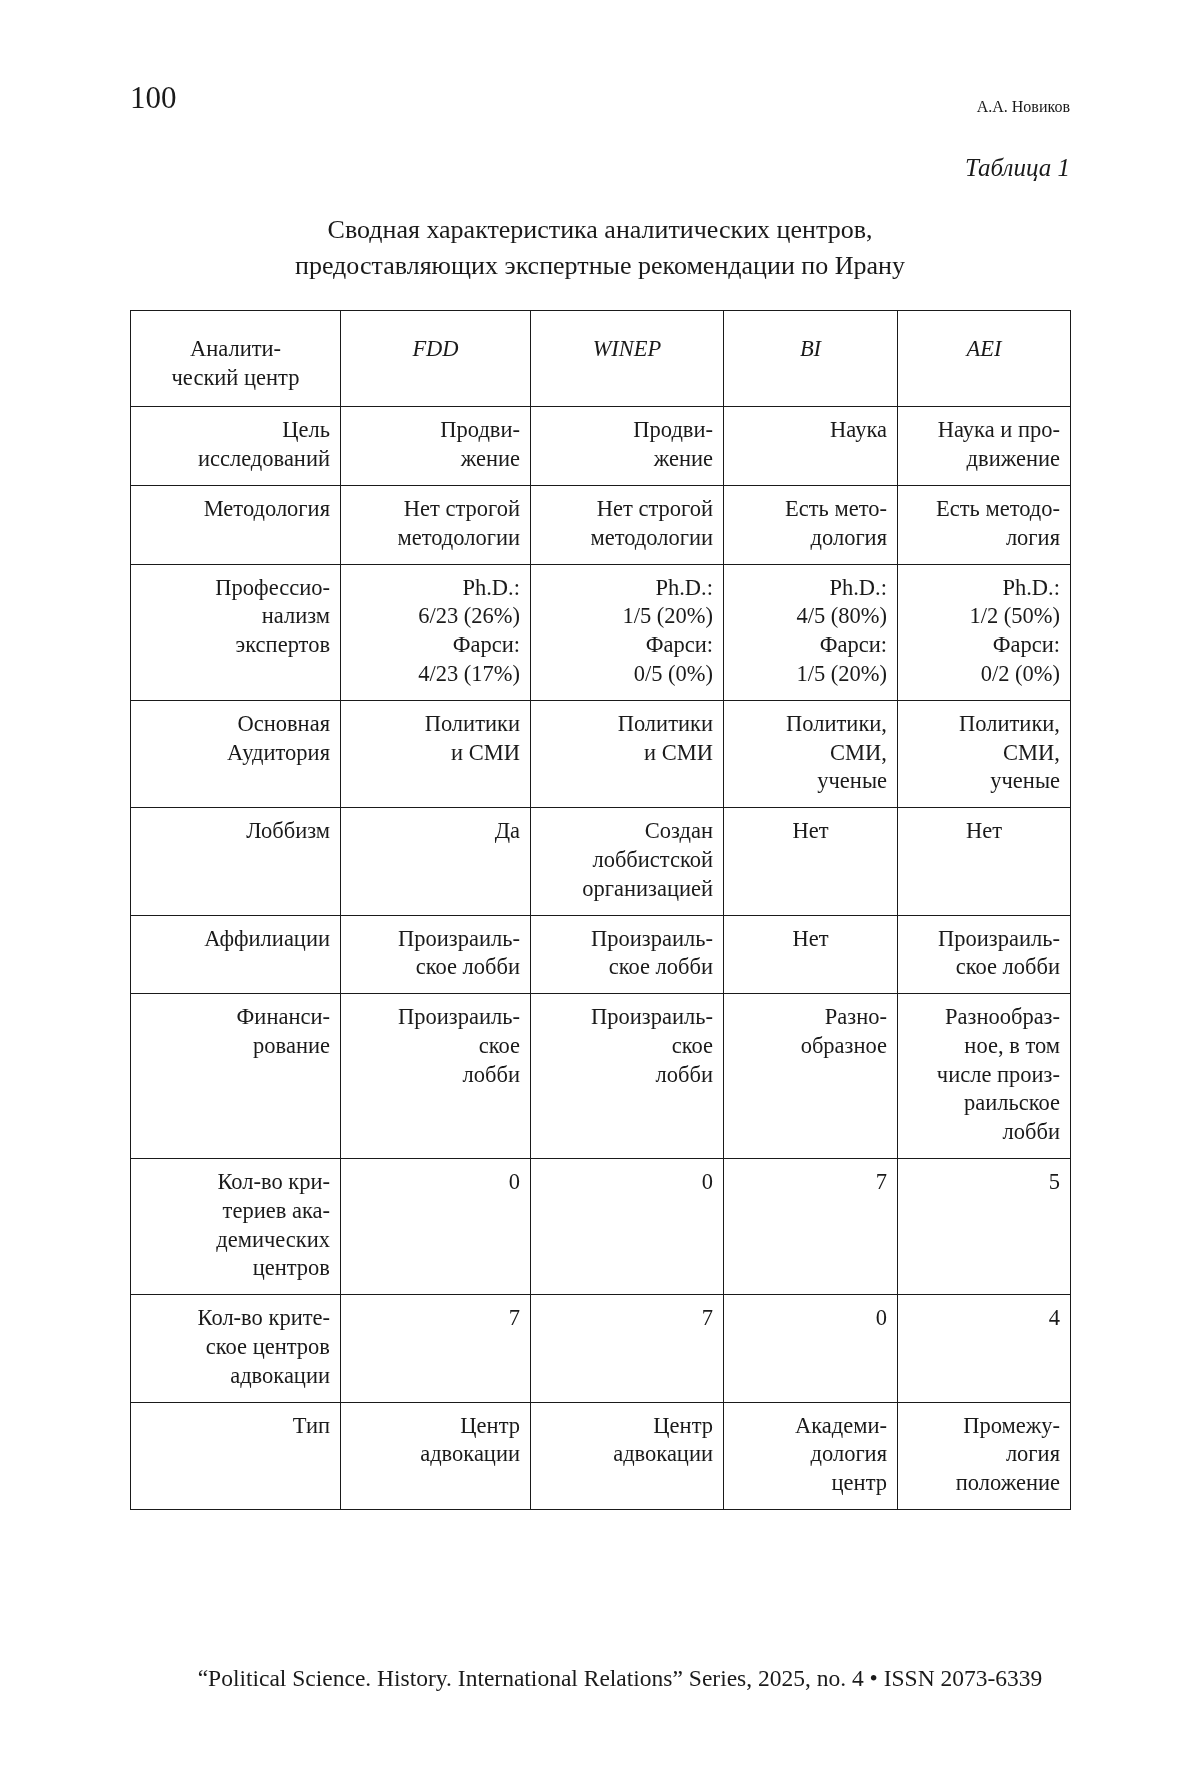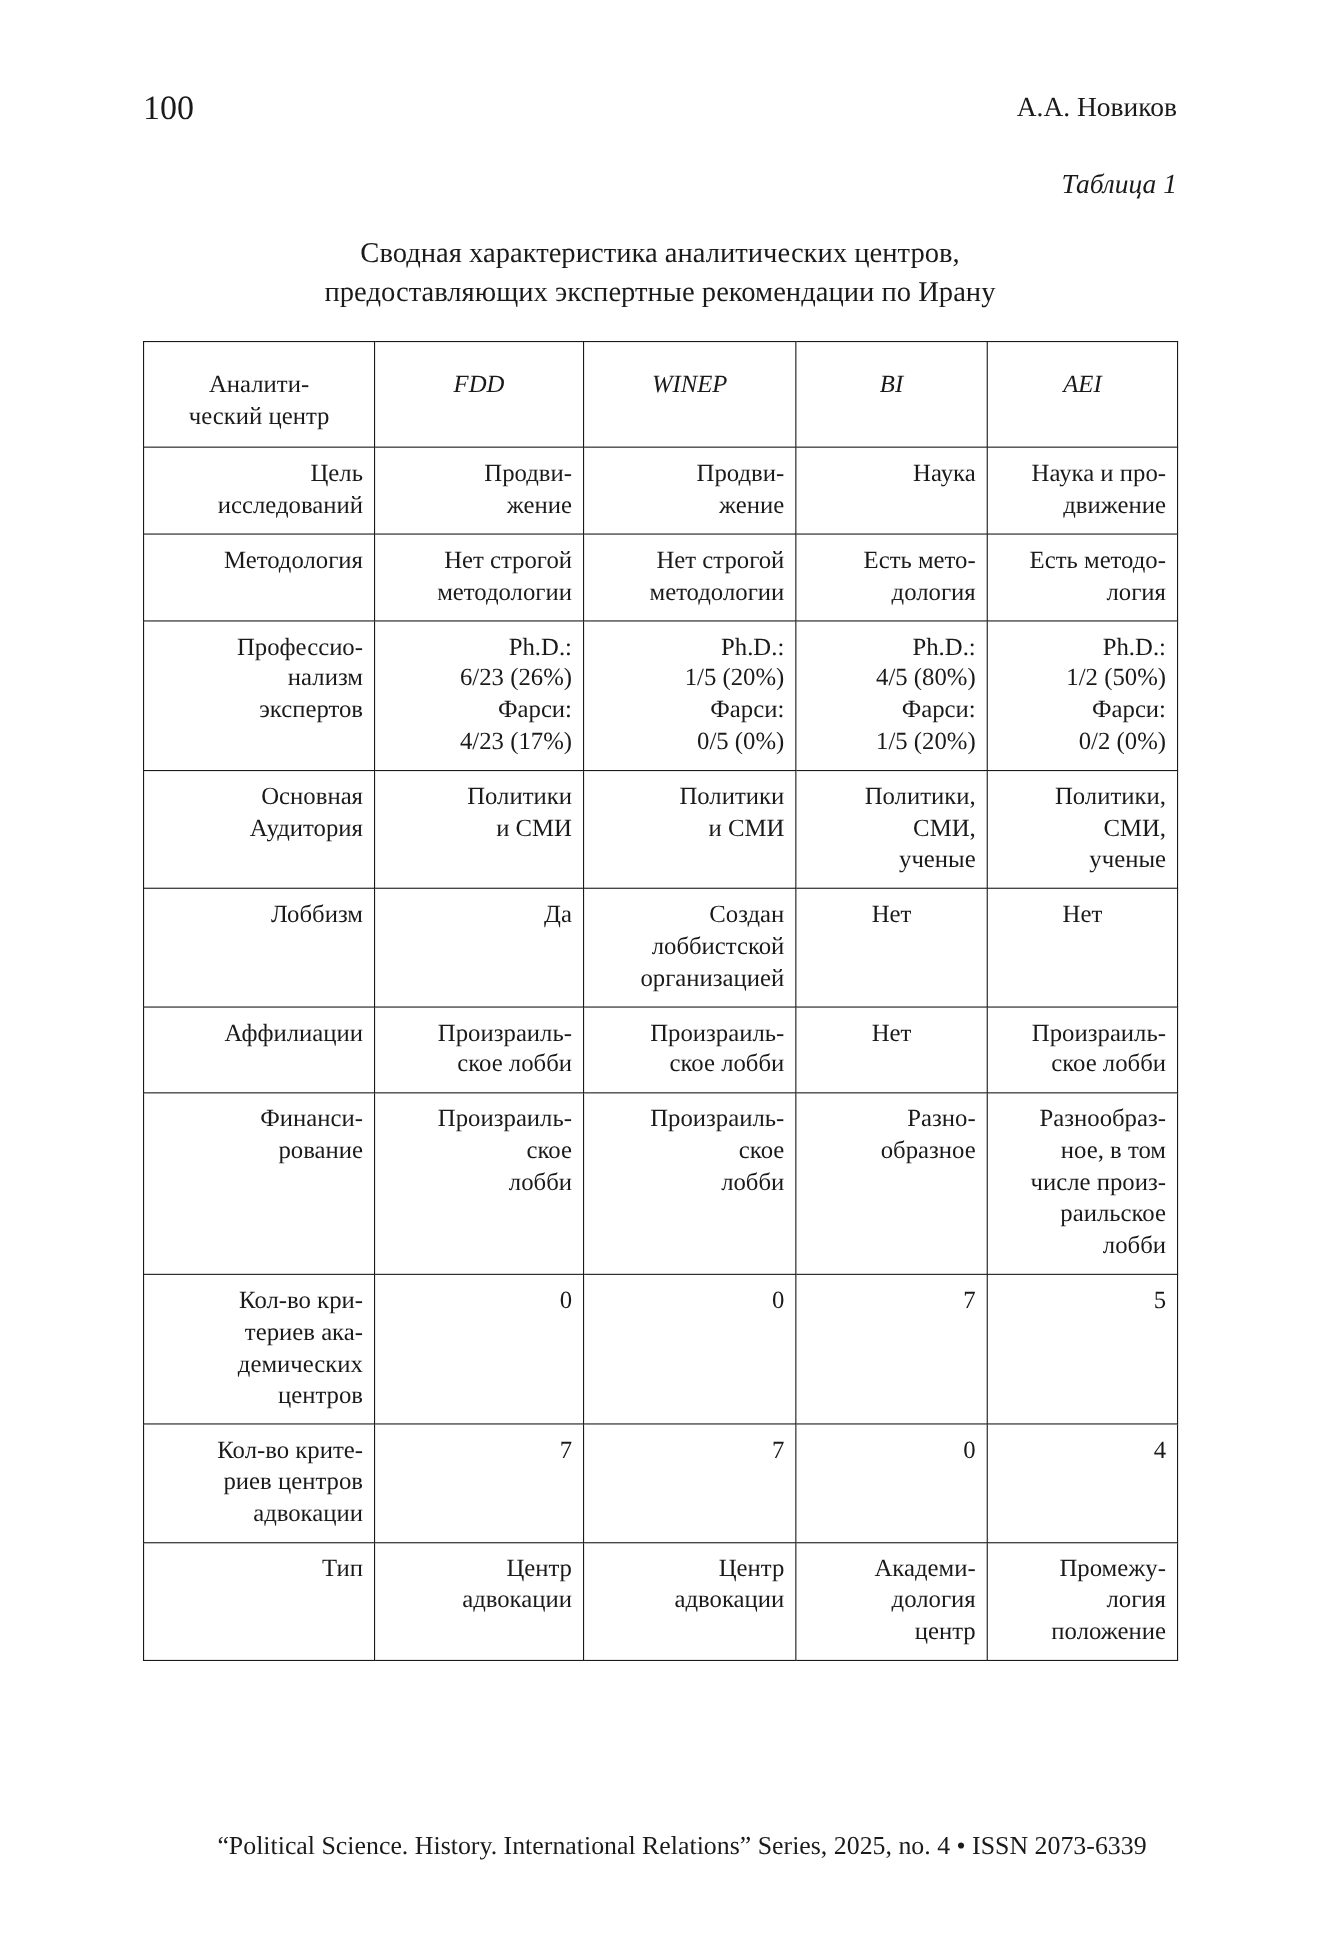--- a/index.html
+++ b/index.html
@@ -16,29 +16,29 @@
   .page {
     position: relative;
     width: 1200px;
     height: 1780px;
     box-sizing: border-box;
     padding: 80px 130px 0 130px;
   }
   .running-head {
     display: flex;
     justify-content: space-between;
-    align-items: center;
+    align-items: flex-end;
     font-size: 27px;
     margin-bottom: 38px;
   }
   .page-number {
     font-size: 31px;
   }
   .author-name {
-    font-size: 25px;
+    font-size: 16px;
     margin-left: 36px;
   }
   .table-label {
     text-align: right;
     font-style: italic;
     font-size: 25px;
     margin-bottom: 30px;
   }
   .table-title {
     text-align: center;
@@ -311,21 +311,21 @@
           <td class="center">
             <span class="cellline">7</span>
           </td>
           <td class="center">
             <span class="cellline">5</span>
           </td>
         </tr>
         <tr>
           <td>
             <span class="cellline">Кол-во крите-</span>
-            <span class="cellline">риев центров</span>
+            <span class="cellline">ское центров</span>
             <span class="cellline">адвокации</span>
           </td>
           <td class="center">
             <span class="cellline">7</span>
           </td>
           <td class="center">
             <span class="cellline">7</span>
           </td>
           <td class="center">
             <span class="cellline">0</span>

